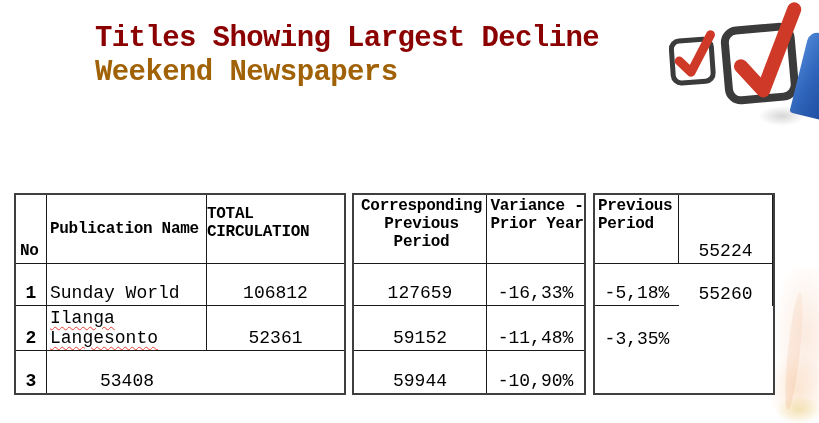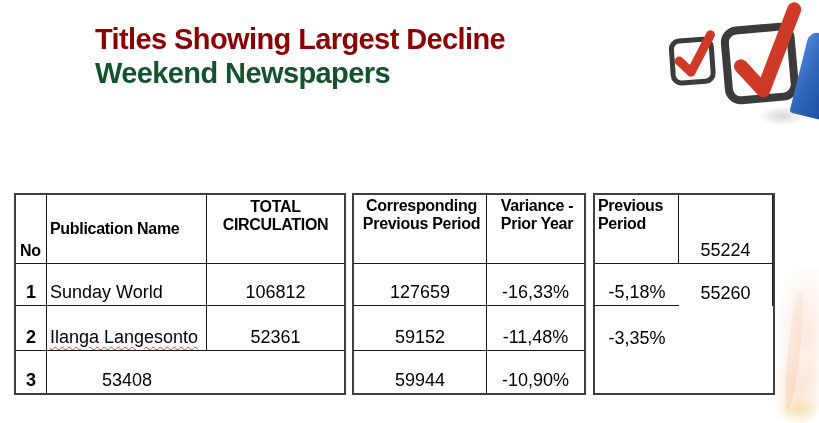--- a/index.html
+++ b/index.html
@@ -1,25 +1,25 @@
 <!DOCTYPE html>
 <html><head>
 <meta charset="utf-8">
 <style>
   html,body{margin:0;padding:0;background:#fff;}
   .slide{
     position:relative;width:819px;height:423px;background:#ffffff;
-    overflow:hidden;font-family:Liberation Sans, sans-serif;color:#000;
+    overflow:hidden;font-family:Liberation Mono, monospace;color:#000;
   }
 
   
   .title{position:absolute;left:95px;top:22px;font-weight:bold;font-size:29px;
          line-height:34px;letter-spacing:-0.6px;}
   .title .t1{color:#8B0000;}
-  .title .t2{color:#14532d;}
+  .title .t2{color:#a16207;}
 
   
   .decor svg{position:absolute;overflow:visible;}
   .svg-small{left:666px;top:24px;transform:rotate(-4deg);}
   .svg-large{left:716px;top:-2px;transform:rotate(-5deg);}
   .pen{position:absolute;left:799px;top:34px;width:38px;height:84px;
        transform:rotate(14deg);border-radius:10px 10px 3px 3px;
        background:linear-gradient(105deg,#4f85d6 0%,#2d63b8 45%,#1b4a9c 100%);}
   .smudge{position:absolute;left:758px;top:106px;width:48px;height:20px;
        background:radial-gradient(ellipse at center,rgba(110,110,110,0.28) 0%,rgba(110,110,110,0) 70%);}
@@ -41,21 +41,21 @@
   #b3{left:593px;grid-template-columns:84px 94px;}
 
   .cell{display:flex;box-sizing:border-box;border-right:1px solid #1a1a1a;
         border-bottom:1px solid #1a1a1a;overflow:hidden;}
   .cr{border-right:none;}
   .cb{border-bottom:none;}
 
   .h{font-weight:bold;font-size:16px;line-height:18px;letter-spacing:-0.3px;}
   .h1no {align-items:flex-end;padding:0 0 3px 4px;}
   .h1pub{align-items:center;padding-left:3px;}
-  .h1tot{align-items:flex-start;justify-content:center;text-align:center;padding-top:3px;}
+  .h1tot{align-items:flex-start;justify-content:center;text-align:left;padding-top:10px;}
   .htl  {align-items:flex-start;padding:2px 0 0 3px;}
 
   .d{font-size:18px;align-items:flex-end;padding-bottom:2px;}
   .dno{font-weight:bold;justify-content:center;}
   .dname{padding-left:3px;}
   .dnum{justify-content:center;}
 
   .squiggle{text-decoration-line:underline;text-decoration-style:wavy;
             text-decoration-color:#e84030;text-decoration-thickness:1px;
             text-underline-offset:3px;}

